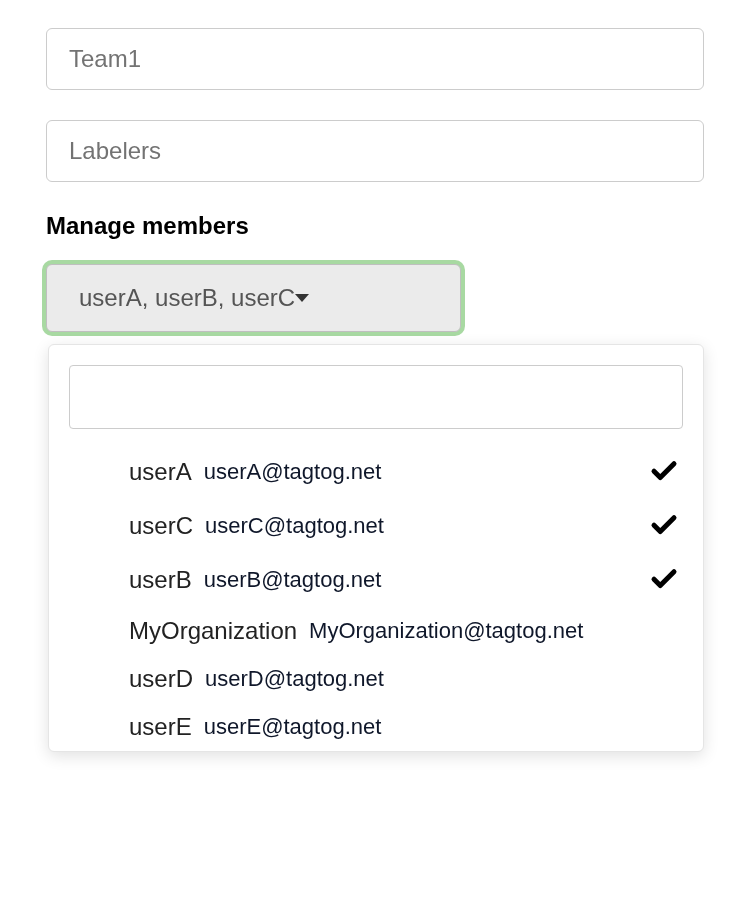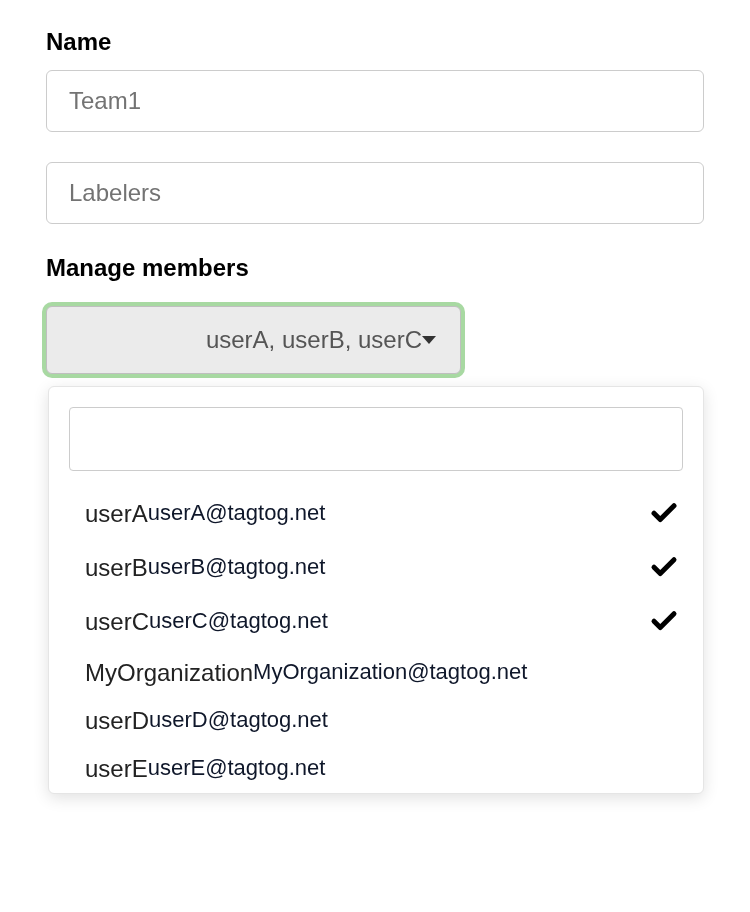--- a/index.html
+++ b/index.html
@@ -53,21 +53,21 @@
     }
     .multiselect-trigger {
       width: 415px;
       height: 68px;
       background: #ebebeb;
       border: 1px solid #bfbfbf;
       border-radius: 6px;
       box-shadow: 0 0 0 4px #a8d9a2;
       display: flex;
       align-items: center;
-      justify-content: flex-end;
+      justify-content: flex-start;
       padding: 0 24px 0 32px;
       cursor: pointer;
     }
     .multiselect-value {
       font-size: 24px;
       color: #555;
     }
     .caret {
       width: 0;
       height: 0;
@@ -101,21 +101,23 @@
     }
     .option-item {
       display: flex;
       align-items: center;
       justify-content: space-between;
       padding: 10px 4px 10px 16px;
       cursor: pointer;
     }
     .option-text {
       display: flex;
-      align-items: flex-start;
+      align-items: center;
+      gap: 12px;
+      margin-left: 44px;
     }
     .option-name {
       font-size: 24px;
       color: #222;
     }
     .option-email {
       font-size: 22px;
       color: #0f172a;
     }
     .check-icon svg {
@@ -131,21 +133,20 @@
       color: #000;
       z-index: -1;
     }
   </style>
 </head>
 <body>
 
 <div class="panel">
 
   <div class="field-group">
-    <label class="field-label">Name</label>
     <input type="text" class="text-input" value="Team1" style="">
   </div>
 
   <div class="field-group">
     <input type="text" class="text-input" value="Labelers" style="">
   </div>
 
   <div class="section-header">Manage members</div>
 
   <div class="multiselect-wrapper">
@@ -162,31 +163,31 @@
             <div class="option-text">
               <span class="option-name">userA</span>
               <span class="option-email">userA@tagtog.net</span>
             </div>
             <span class="check-icon"><svg viewBox="0 0 24 24" fill="none" stroke="#000" stroke-width="4" stroke-linecap="round" stroke-linejoin="round">
                 <polyline points="4 13 9 18 20 7"></polyline>
               </svg></span>
           </li>
           <li class="option-item">
             <div class="option-text">
-              <span class="option-name">userB</span>
-              <span class="option-email">userB@tagtog.net</span>
+              <span class="option-name">userC</span>
+              <span class="option-email">userC@tagtog.net</span>
             </div>
             <span class="check-icon"><svg viewBox="0 0 24 24" fill="none" stroke="#000" stroke-width="4" stroke-linecap="round" stroke-linejoin="round">
                 <polyline points="4 13 9 18 20 7"></polyline>
               </svg></span>
           </li>
           <li class="option-item">
             <div class="option-text">
-              <span class="option-name">userC</span>
-              <span class="option-email">userC@tagtog.net</span>
+              <span class="option-name">userB</span>
+              <span class="option-email">userB@tagtog.net</span>
             </div>
             <span class="check-icon"><svg viewBox="0 0 24 24" fill="none" stroke="#000" stroke-width="4" stroke-linecap="round" stroke-linejoin="round">
                 <polyline points="4 13 9 18 20 7"></polyline>
               </svg></span>
           </li>
           <li class="option-item">
             <div class="option-text">
               <span class="option-name">MyOrganization</span>
               <span class="option-email">MyOrganization@tagtog.net</span>
             </div>

